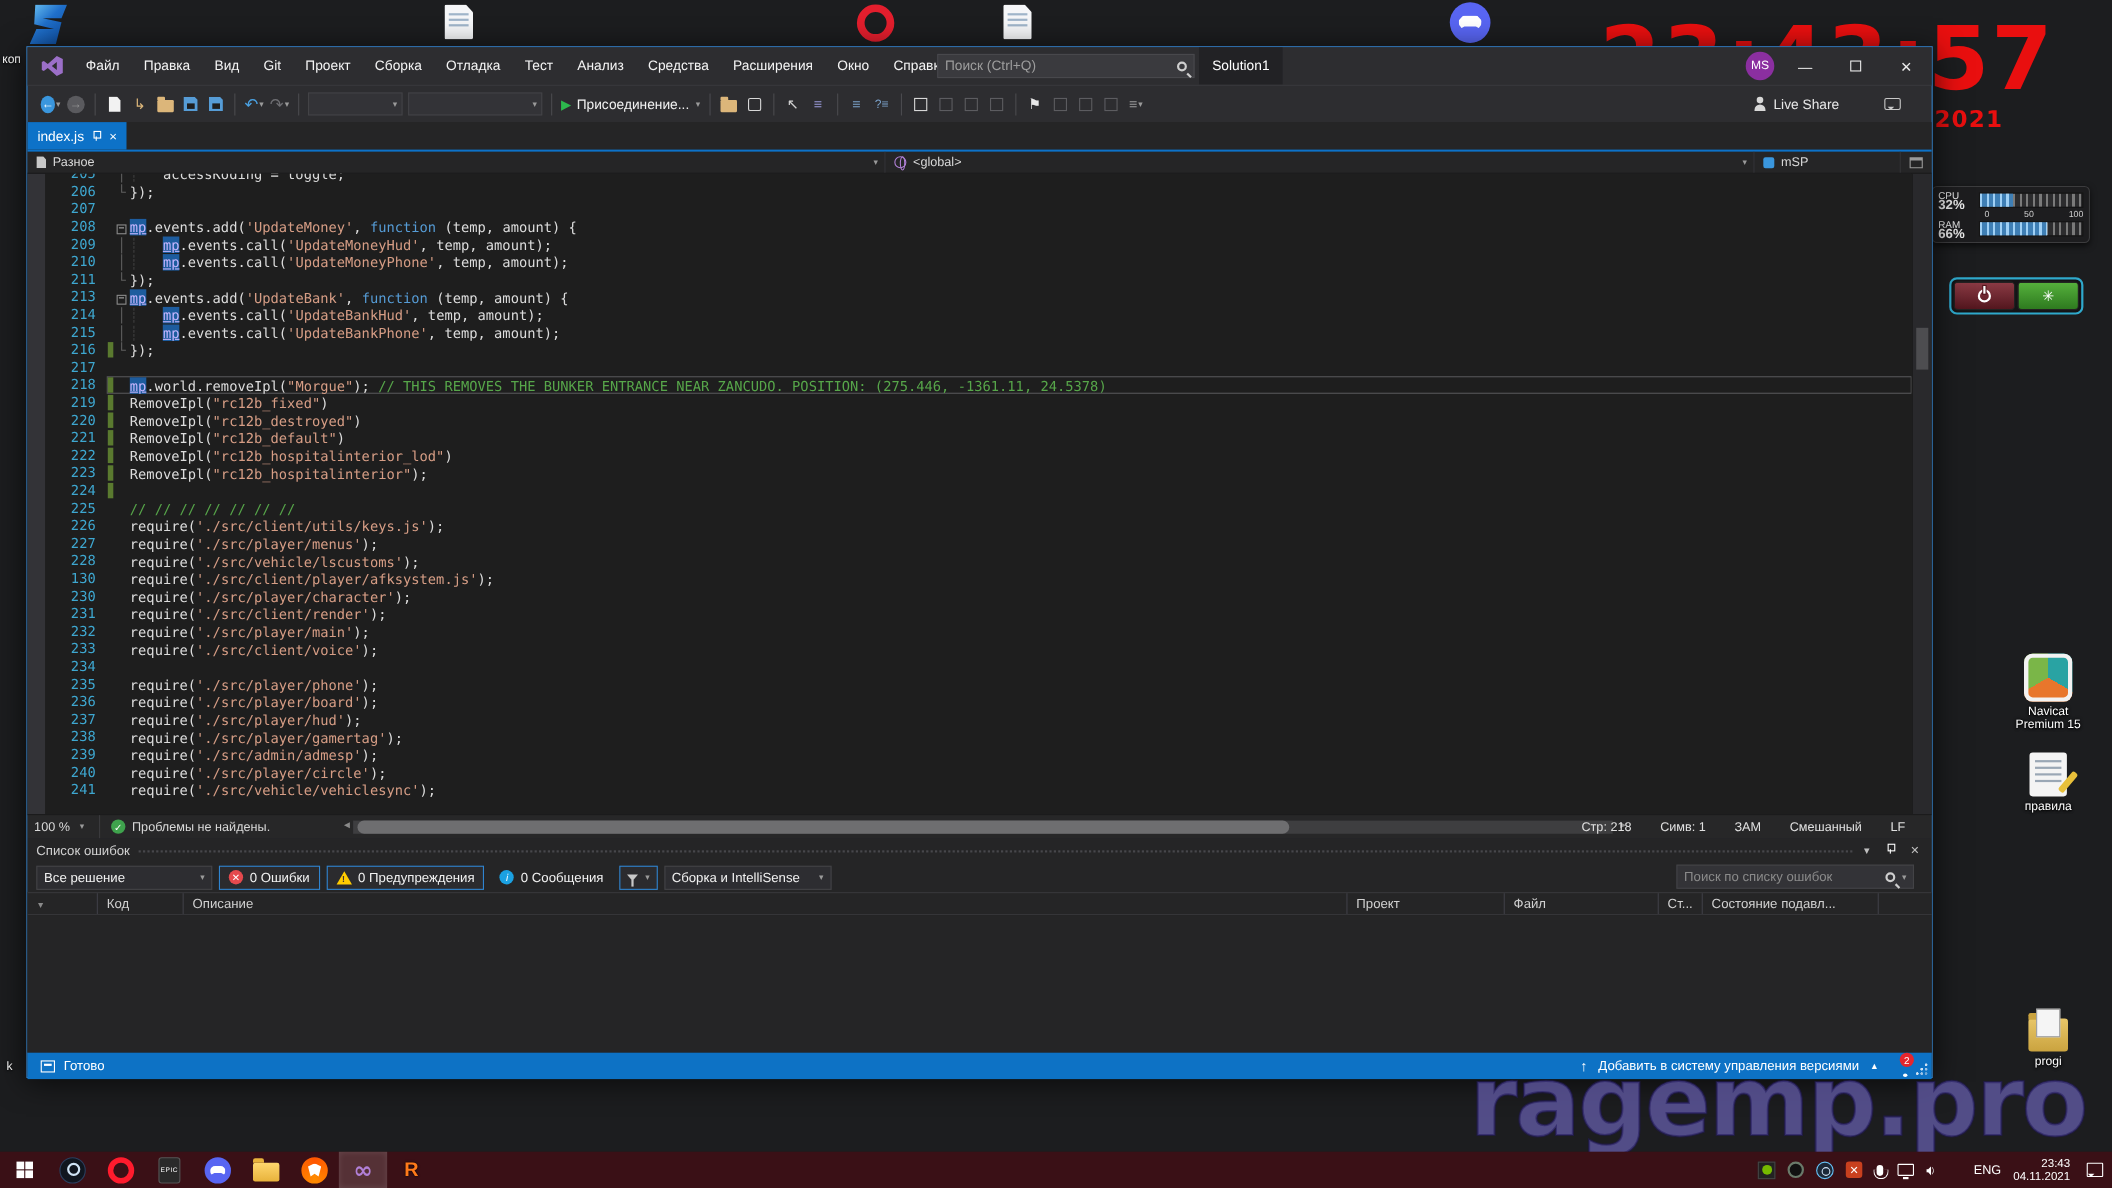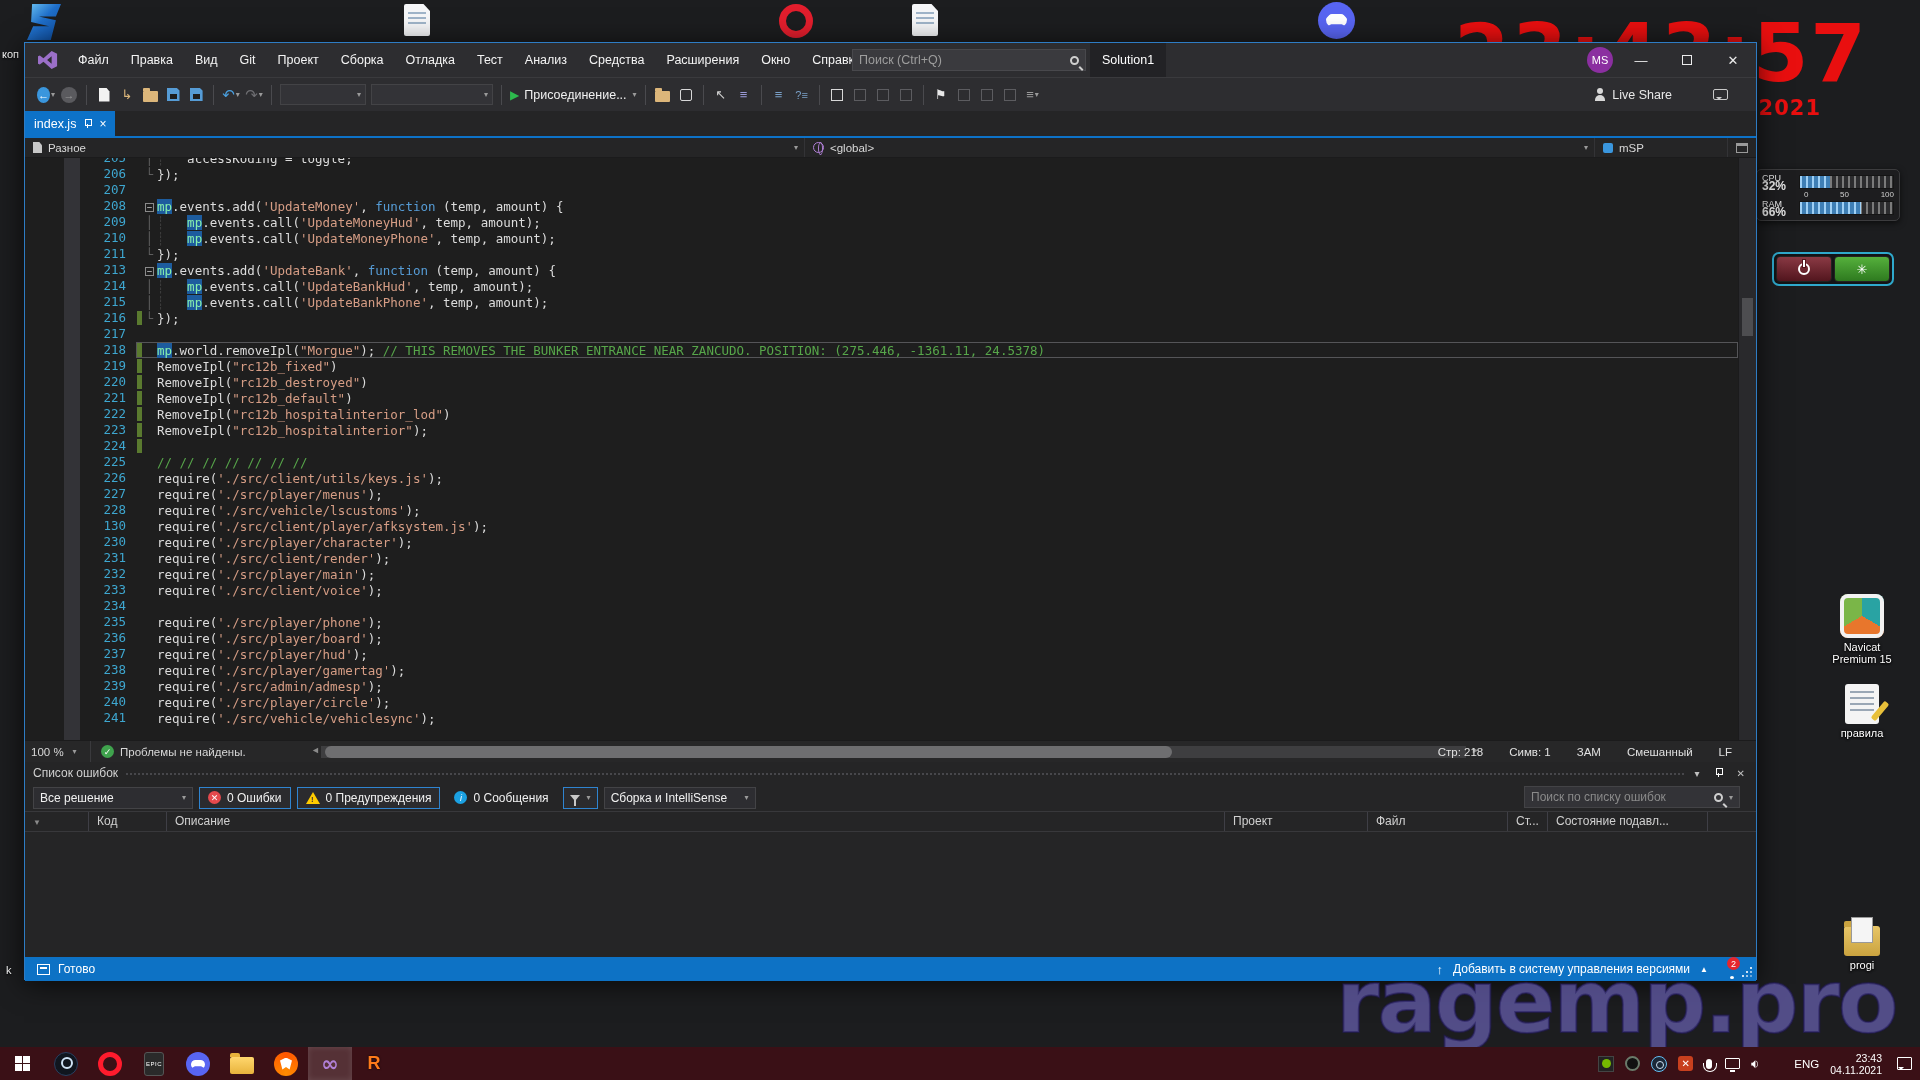--- a/index.html
+++ b/index.html
@@ -139,37 +139,37 @@
   .navsec .caret { position:absolute; right:6px; font-size:8px; color:#9a9a9a; }
   .nav-doc { width:9px; height:11px; background:#c8c8c8; clip-path:polygon(0 0,70% 0,100% 30%,100% 100%,0 100%); }
   .nav-globe { width:11px; height:11px; border:1px solid #b180d7; border-radius:50%; position:relative; }
   .nav-globe:after { content:""; position:absolute; left:4px; top:-1px; width:3px; height:11px; border:1px solid #b180d7; border-radius:50%; }
   .nav-member { width:10px; height:10px; background:#3a96dd; border-radius:2px; }
   .nav-split { margin-left:auto; border-right:none !important; }
   .splitbox { width:12px; height:10px; border:1px solid #9a9a9a; border-top:3px solid #9a9a9a; }
 
   
   .editor { height:582px; flex:none; background:#1e1e1e; position:relative; overflow:hidden; display:flex; }
-  .codecol { flex:1; overflow:hidden; position:relative;margin-left:39px; }
+  .codecol { flex:1; overflow:hidden; position:relative; }
   .bpmargin { position:absolute; left:0; top:0; bottom:0; width:16px; background:#333337; }
   .codelines { position:absolute; left:0; right:0; top:-8px; font-family:"DejaVu Sans Mono",monospace;
     font-size:12.5px; line-height:16px; }
   .cl { display:flex; height:16px; padding-left:16px; }
   .ln { width:56px; text-align:right; padding-right:10px; color:#3ea7d0; flex:none; }
   .lbody { flex:1; display:flex; border:1px solid transparent; }
   .cl.cur .lbody { border-color:#555558; }
   .chg { width:5px; flex:none; }
   .chg.on { background:#5a7a2f; }
   .fold { width:15px; flex:none; color:#5f5f5f; text-align:center; }
   .foldbox { display:inline-block; width:9px; height:9px; border:1px solid #8a8a8a; line-height:7px;
     font-size:9px; color:#c8c8c8; background:#1e1e1e; vertical-align:1px; }
   .ctext { white-space:pre; flex:1; }
   .tk-d { color:#dcdcdc; } .tk-k { color:#569cd6; } .tk-s { color:#d69d85; }
   .tk-c { color:#57a64a; } .tk-g { color:#3f3f3f; }
-  .tk-m { color:#86efac; background:#1d5c9e; }
+  .tk-m { color:#c4b5fd; background:#1d5c9e;text-decoration:underline; }
   .vscroll { width:18px; flex:none; background:#29292c; border-left:1px solid #1b1b1c; position:relative; }
   .vthumb { position:absolute; left:3px; right:3px; top:140px; height:38px; background:#4d4d50; }
 
   
   .estrip { height:22px; flex:none; background:#272728; display:flex; align-items:center; font-size:11.5px;
     color:#d8d8d8; position:relative; border-top:1px solid #1b1b1c; }
   .zoombox { width:66px; height:100%; display:flex; align-items:center; padding:0 6px; gap:8px; border-right:1px solid #3a3a3d; }
   .okcirc { width:13px; height:13px; border-radius:50%; background:#3fa34d; color:#fff; font-size:9px;
     display:flex; align-items:center; justify-content:center; margin:0 6px 0 10px; }
   .hscroll { position:absolute; left:296px; right:290px; top:5px; height:12px; background:#3e3e40; }

